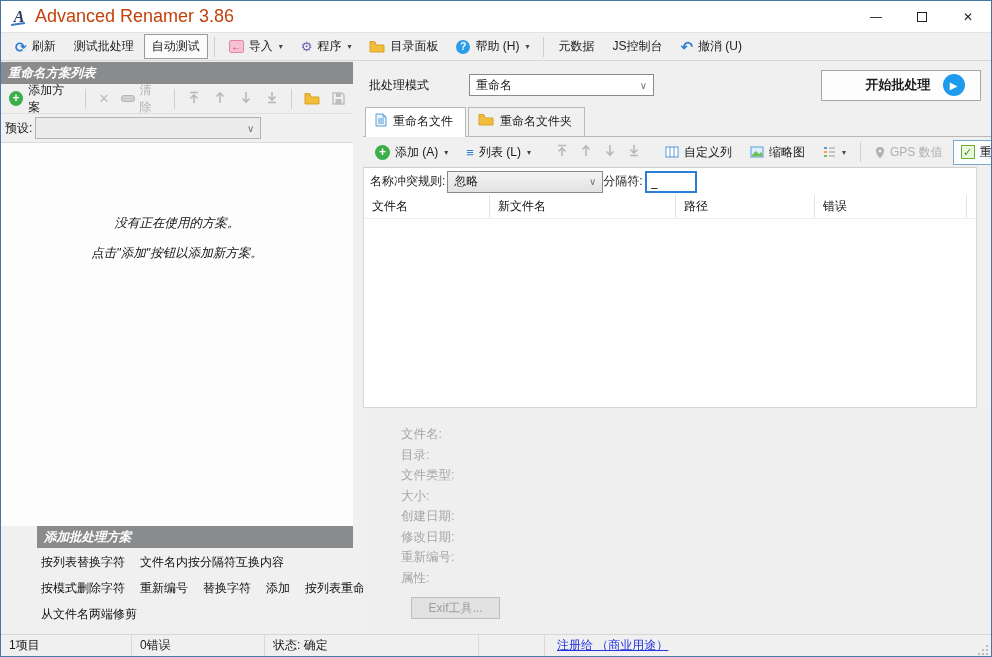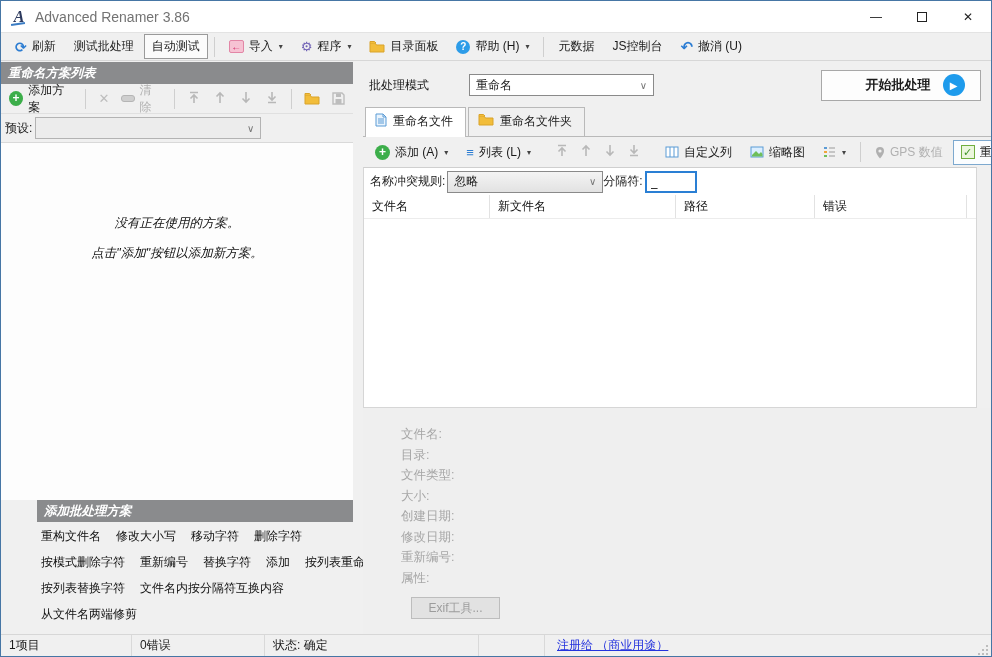--- a/index.html
+++ b/index.html
@@ -4,21 +4,21 @@
 <style>
   * { margin:0; padding:0; box-sizing:border-box; }
   html,body { width:992px; height:657px; }
   body { font-family:"Liberation Sans","DejaVu Sans",sans-serif; font-size:12px; color:#1a1a1a; }
   .window { position:relative; width:992px; height:657px; background:#f0f0f0; border:1px solid #4676a5; overflow:hidden; }
 
   
   .titlebar { height:31px; background:#ffffff; display:flex; align-items:center; padding-left:8px; }
   .app-icon { width:20px; height:20px; margin-right:6px; position:relative; font-family:"Liberation Serif",serif; font-style:italic; font-weight:bold; font-size:16px; color:#2d3a5e; line-height:20px; text-align:center; }
   .app-icon::after { content:""; position:absolute; left:2px; bottom:2px; width:14px; height:2px; background:#3a7cc4; transform:rotate(-8deg); }
-  .titlebar .title { font-size:14px; color:#737373; }
+  .titlebar .title { font-size:18px; color:#c2410c; }
   .win-controls { margin-left:auto; display:flex; height:100%; }
   .win-btn { width:46px; height:100%; display:flex; align-items:center; justify-content:center; color:#222; font-size:12px; }
   .win-btn .maxbox { width:10px; height:10px; border:1px solid #222; display:block; }
 
   
   .main-toolbar { height:29px; background:#f0f0f0; border-top:1px solid #e3e3e3; border-bottom:1px solid #d7d7d7; display:flex; align-items:center; padding:0 6px; gap:2px; }
   .tbtn { display:flex; align-items:center; gap:5px; padding:3px 7px; border:1px solid transparent; white-space:nowrap; color:#1a1a1a; }
   .tbtn.pressed { border:1px solid #9a9a9a; background:#fbfbfb; }
   .tsep { width:1px; height:20px; background:#cfcfcf; margin:0 4px; }
   .caret { font-size:8px; color:#444; margin-left:1px; }
@@ -220,35 +220,29 @@
 
     <div class="scheme-list">
       <div class="empty1">没有正在使用的方案。</div>
       <div class="empty2">点击"添加"按钮以添加新方案。</div>
     </div>
 
     <div class="methods-wrap">
       <div class="panel-header">添加批处理方案</div>
       <div class="methods-body">
         <div class="method-row">
-          <span class="method-link">重构文件名</span>
-          <span class="method-link">修改大小写</span>
-          <span class="method-link">移动字符</span>
-          <span class="method-link">删除字符</span>
+          <span class="method-link">按列表替换字符</span>
+          <span class="method-link">文件名内按分隔符互换内容</span>
         </div>
         <div class="method-row">
           <span class="method-link">按模式删除字符</span>
           <span class="method-link">重新编号</span>
           <span class="method-link">替换字符</span>
           <span class="method-link">添加</span>
           <span class="method-link">按列表重命名</span>
-        </div>
-        <div class="method-row">
-          <span class="method-link">按列表替换字符</span>
-          <span class="method-link">文件名内按分隔符互换内容</span>
         </div>
         <div class="method-row">
           <span class="method-link">从文件名两端修剪</span>
         </div>
       </div>
     </div>
   </div>
 
   <div class="right-panel">
 

